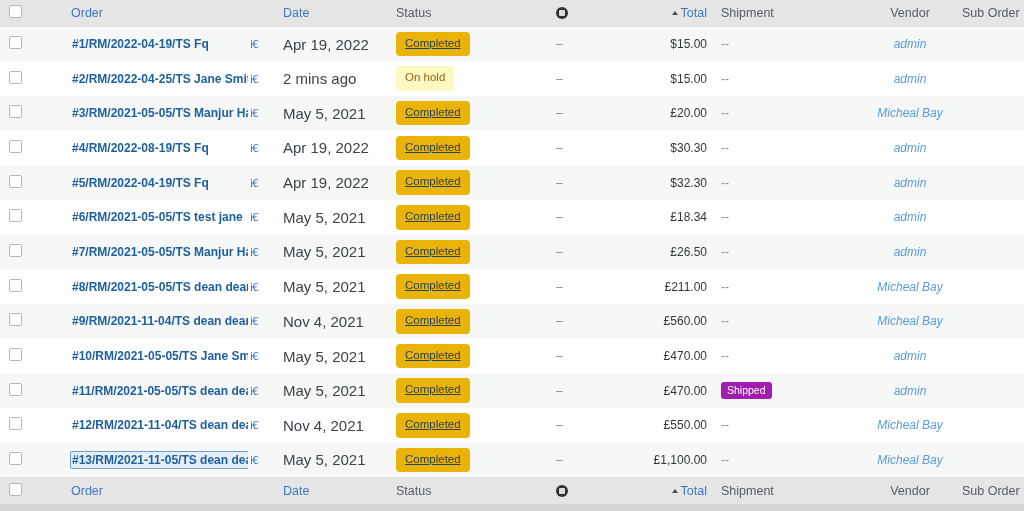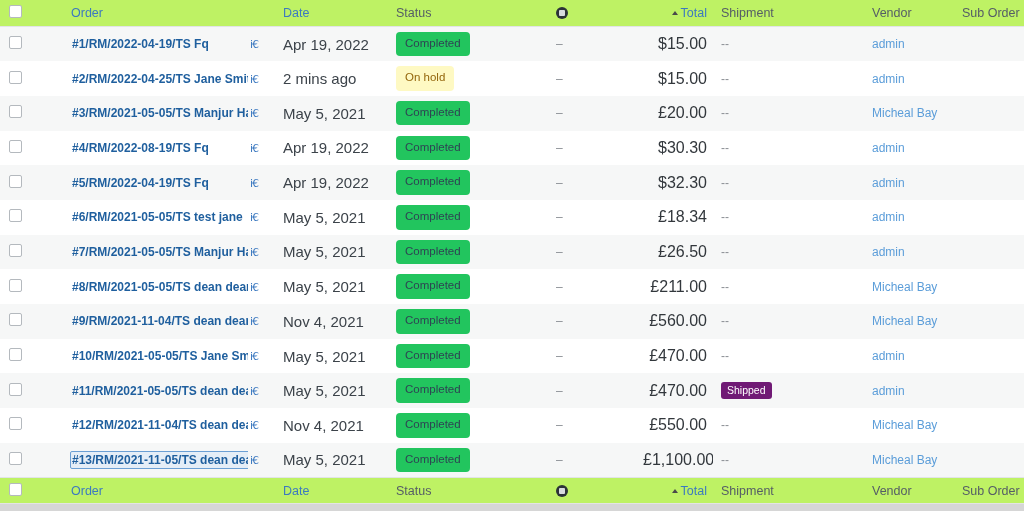--- a/index.html
+++ b/index.html
@@ -38,21 +38,21 @@
   col.c-date  { width: 105px; }
   col.c-status{ width: 155px; }
   col.c-icon  { width: 100px; }
   col.c-total { width: 70px; }
   col.c-ship  { width: 145px; }
   col.c-vendor{ width: 90px; }
   col.c-sub   { width: 76px; }
 
   
   thead th, tfoot th {
-    background: #bef264;
+    background: #e5e5e5;
     color: #555d66;
     font-weight: 400;
     font-size: 12.5px;
     text-align: left;
     padding: 0;
     height: 26px;
     vertical-align: middle;
     white-space: nowrap;
   }
   thead tr { border-bottom: 1px solid #e2e4e7; }
@@ -130,23 +130,23 @@
 
   
   .pill {
     display: inline-block;
     border-radius: 4px;
     font-size: 11.5px;
     line-height: 1;
     padding: 6px 9px 7px 9px;
     white-space: nowrap;
   }
-  .pill.completed { background: #22c55e; color: #2e4453; }
+  .pill.completed { background: #eab308; color: #2e4453; text-decoration: underline; }
   .pill.onhold    { background: #fef9c3; color: #94660c; }
-  .pill.shipped   { background: #701a75; color: #ffffff; font-size: 10.5px; padding: 3px 6px 4px 6px; border-radius: 3px; }
+  .pill.shipped   { background: #a21caf; color: #ffffff; font-size: 10.5px; padding: 3px 6px 4px 6px; border-radius: 3px; }
 
   
   .dash { color: #8a8f94; font-size: 12px; }
 
   
   .round-ico {
     display: inline-block;
     width: 12px; height: 12px;
     border-radius: 50%;
     background: #2c3338;
@@ -156,33 +156,33 @@
   .round-ico::after {
     content: "";
     position: absolute;
     left: 3px; top: 3px;
     width: 6px; height: 6px;
     border-radius: 1px;
     background: #d8dcdf;
   }
 
   
-  .total-txt { color: #32373c; font-size: 16px; display: block; text-align: right; padding-right: 6px; }
-
-  
-  .vendor-link { color: #5b9dd9; text-decoration: none; font-size: 12px; cursor: pointer; }
+  .total-txt { color: #32373c; font-size: 12px; display: block; text-align: right; padding-right: 6px; }
+
+  
+  .vendor-link { color: #5b9dd9; text-decoration: none; font-size: 12px; cursor: pointer; font-style: italic; }
 
   
   .pad-order  { padding-left: 38px; }
   .pad-prev   { padding-left: 2px; }
   .pad-date   { padding-left: 0px; }
   .pad-status { padding-left: 8px; }
   .pad-icon   { padding-left: 13px; }
   .pad-ship   { padding-left: 8px; }
-  .pad-vendor { padding-left: 14px; }
+  .pad-vendor { padding-left: 14px; text-align: center; }
   .pad-sub    { padding-left: 14px; }
 
   
   .hscroll {
     position: absolute;
     left: 0; bottom: 0;
     width: 1024px;
     height: 7px;
     background: #f1f1f1;
     border-top: 1px solid #e4e4e4;

